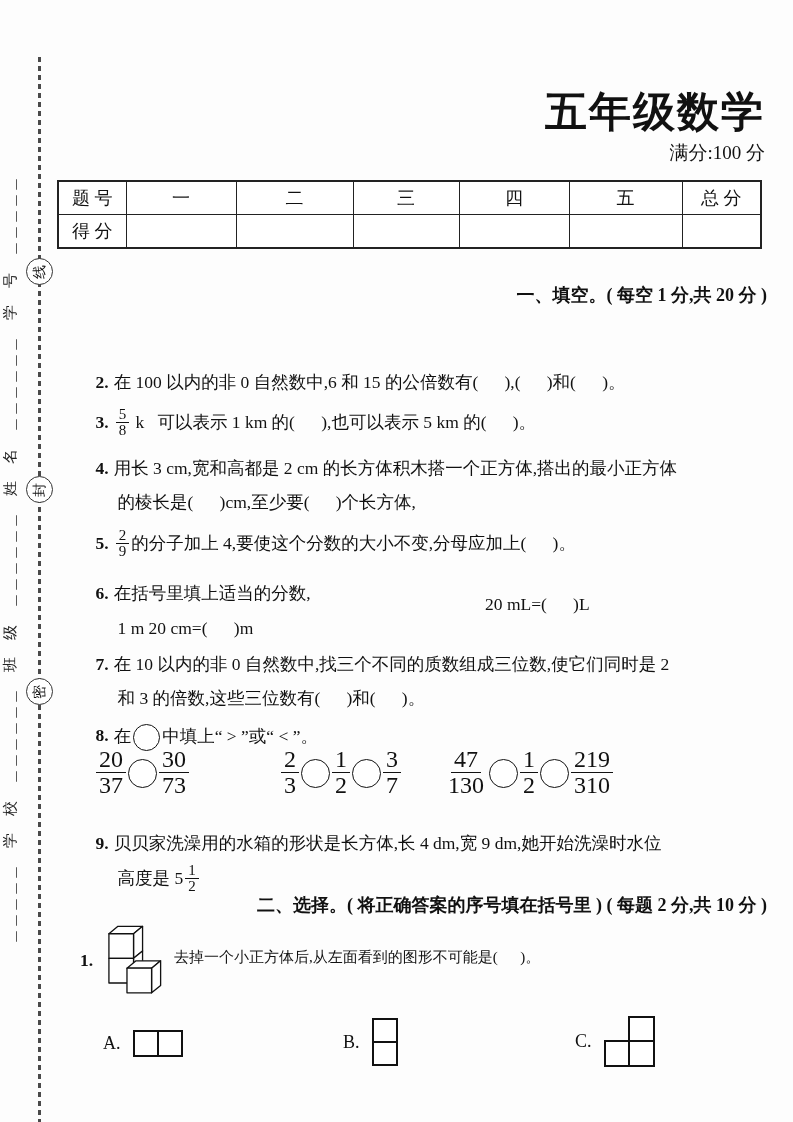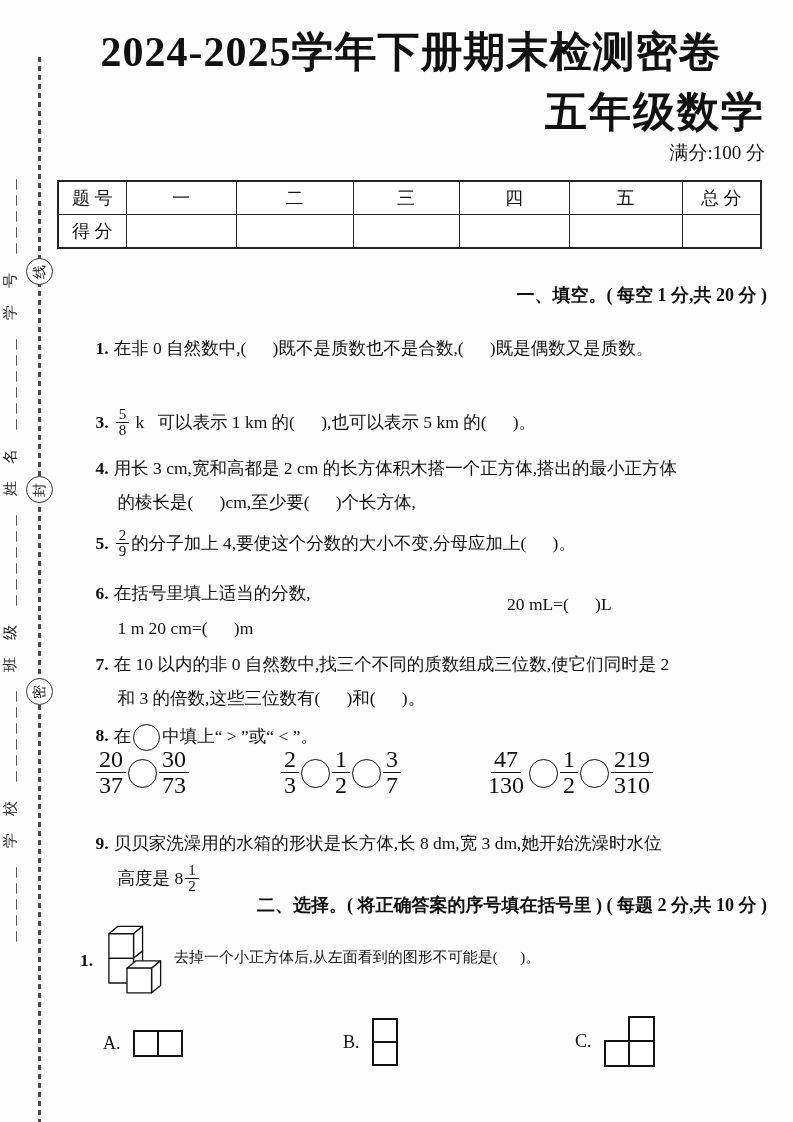--- a/index.html
+++ b/index.html
@@ -89,21 +89,21 @@
     box-sizing:border-box;
   }
   .cmp{
     position:absolute;display:flex;align-items:center;
   }
   .cmp .frac{font-size:24px;margin:8px 1px;justify-content:flex-end;}
   .cmp .cmp-circle{
     width:29px;height:29px;border:1.6px solid #111;border-radius:50%;
     background:#fff;box-sizing:border-box;margin:0 1px;
   }
-  .eq2{position:absolute;left:407px;top:0;white-space:pre;}
+  .eq2{position:absolute;left:385px;top:0;white-space:pre;}
   
   .cube-figure{position:absolute;left:104px;top:922px;}
   .s2q1no{position:absolute;left:80px;top:950px;font-weight:bold;font-size:17.5px;}
   .s2q1text{
     position:absolute;left:174px;top:948px;width:600px;
     font-size:15px;white-space:pre-wrap;
   }
   .opt{
     position:absolute;display:flex;align-items:center;gap:12px;
   }
@@ -130,21 +130,20 @@
   <div class="seal-mark" style="top:258px">
     <span>线</span>
   </div>
   <div class="seal-mark" style="top:476px">
     <span>封</span>
   </div>
   <div class="seal-mark" style="top:678px">
     <span>密</span>
   </div>
 
-  <div class="title1">2024-2025学年下册期末检测密卷</div>
   <div class="title2">五年级数学</div>
   <div class="fullscore">满分:100 分</div>
 
   <table class="score-table">
     <colgroup>
       <col style="width:68px">
         <col style="width:110px">
         <col style="width:117px">
       <col style="width:106px">
         <col style="width:110px">
@@ -168,24 +167,24 @@
       <td></td>
       <td></td>
       <td></td>
       <td></td>
     </tr>
   </tbody>
     </table>
 
   <div class="sec-head" style="top:283px">一、填空。( 每空 1 分,共 20 分 )</div>
 
-  <div class="q" style="top:313px">
-    <span class="qno">1.</span><span>在非 0 自然数中,(      )既不是质数也不是合数,(      )既是偶数又是质数。</span>
-  </div>
-
+
+  <div class="q" style="top:347px">
+    <span class="qno">2.</span><span>在 100 以内的非 0 自然数中,6 和 15 的公倍数有(      ),(      )和(      )。</span>
+  </div>
 
   <div class="q" style="top:384px">
     <span class="qno">3.</span><span class="frac"><span class="fn">5</span><span class="fd">8</span></span><span> k   可以表示 1 km 的(      ),也可以表示 5 km 的(      )。</span>
   </div>
 
   <div class="q" style="top:433px">
     <span class="qno">4.</span><span>用长 3 cm,宽和高都是 2 cm 的长方体积木搭一个正方体,搭出的最小正方体</span>
   </div>
   <div class="q q2line" style="top:467px">
     <span>的棱长是(      )cm,至少要(      )个长方体,</span>
@@ -236,42 +235,42 @@
         <span class="fn">1</span>
         <span class="fd">2</span>
       </span>
     <span class="cmp-circle"></span>
     <span class="frac">
         <span class="fn">3</span>
         <span class="fd">7</span>
       </span>
   </div>
 
-  <div class="cmp" style="left:484px;top:740px">
+  <div class="cmp" style="left:444px;top:740px">
     <span class="frac">
         <span class="fn">47</span>
         <span class="fd">130</span>
       </span>
     <span class="cmp-circle"></span>
     <span class="frac">
         <span class="fn">1</span>
         <span class="fd">2</span>
       </span>
     <span class="cmp-circle"></span>
     <span class="frac">
         <span class="fn">219</span>
         <span class="fd">310</span>
       </span>
   </div>
 
   <div class="q" style="top:808px">
-    <span class="qno">9.</span><span>贝贝家洗澡用的水箱的形状是长方体,长 8 dm,宽 3 dm,她开始洗澡时水位</span>
+    <span class="qno">9.</span><span>贝贝家洗澡用的水箱的形状是长方体,长 4 dm,宽 9 dm,她开始洗澡时水位</span>
   </div>
   <div class="q q2line" style="top:840px">
-    <span>高度是 8</span><span class="frac"><span class="fn">1</span><span class="fd">2</span></span>
+    <span>高度是 5</span><span class="frac"><span class="fn">1</span><span class="fd">2</span></span>
   </div>
 
   <div class="sec-head" style="top:893px">二、选择。( 将正确答案的序号填在括号里 ) ( 每题 2 分,共 10 分 )</div>
 
   <span class="s2q1no">1.</span>
 
   <svg class="cube-figure" width="64" height="76" viewBox="0 0 78 92">
     <g fill="#ffffff" stroke="#111" stroke-width="1.6" stroke-linejoin="round">
       <path d="M6 14 L17 5 L47 5 L36 14 Z"></path>
       <path d="M36 14 L47 5 L47 35 L36 44 Z"></path>

